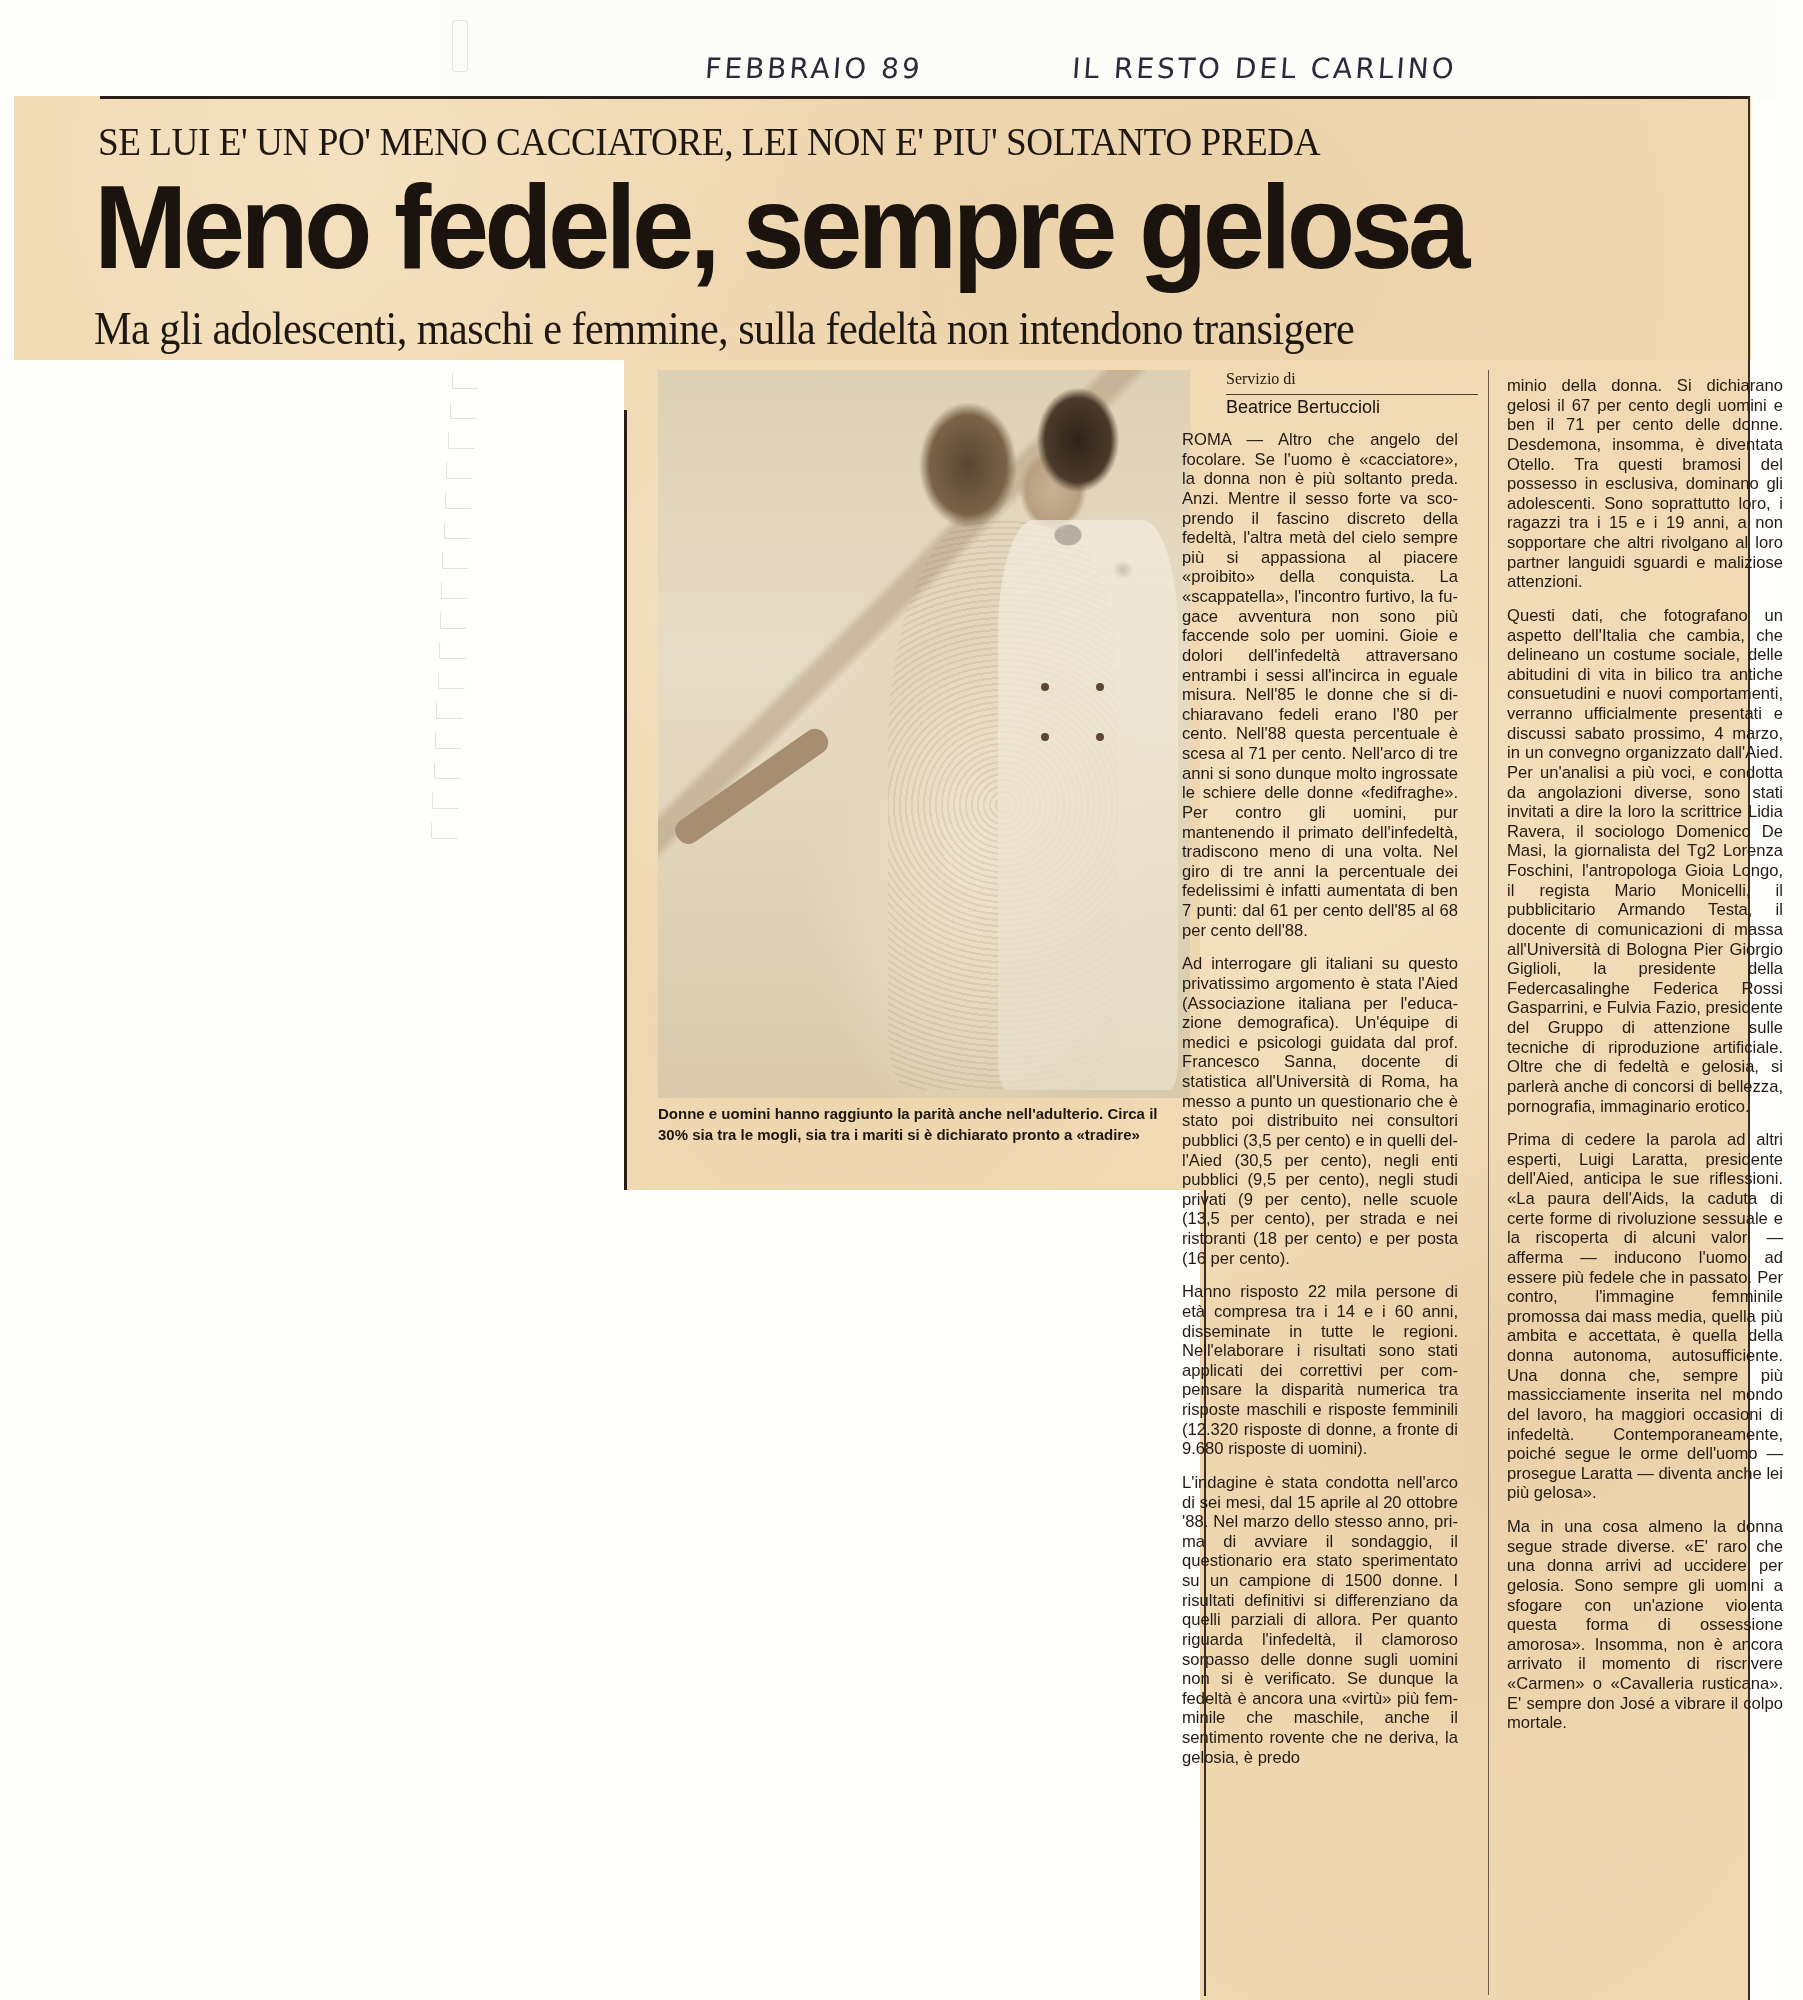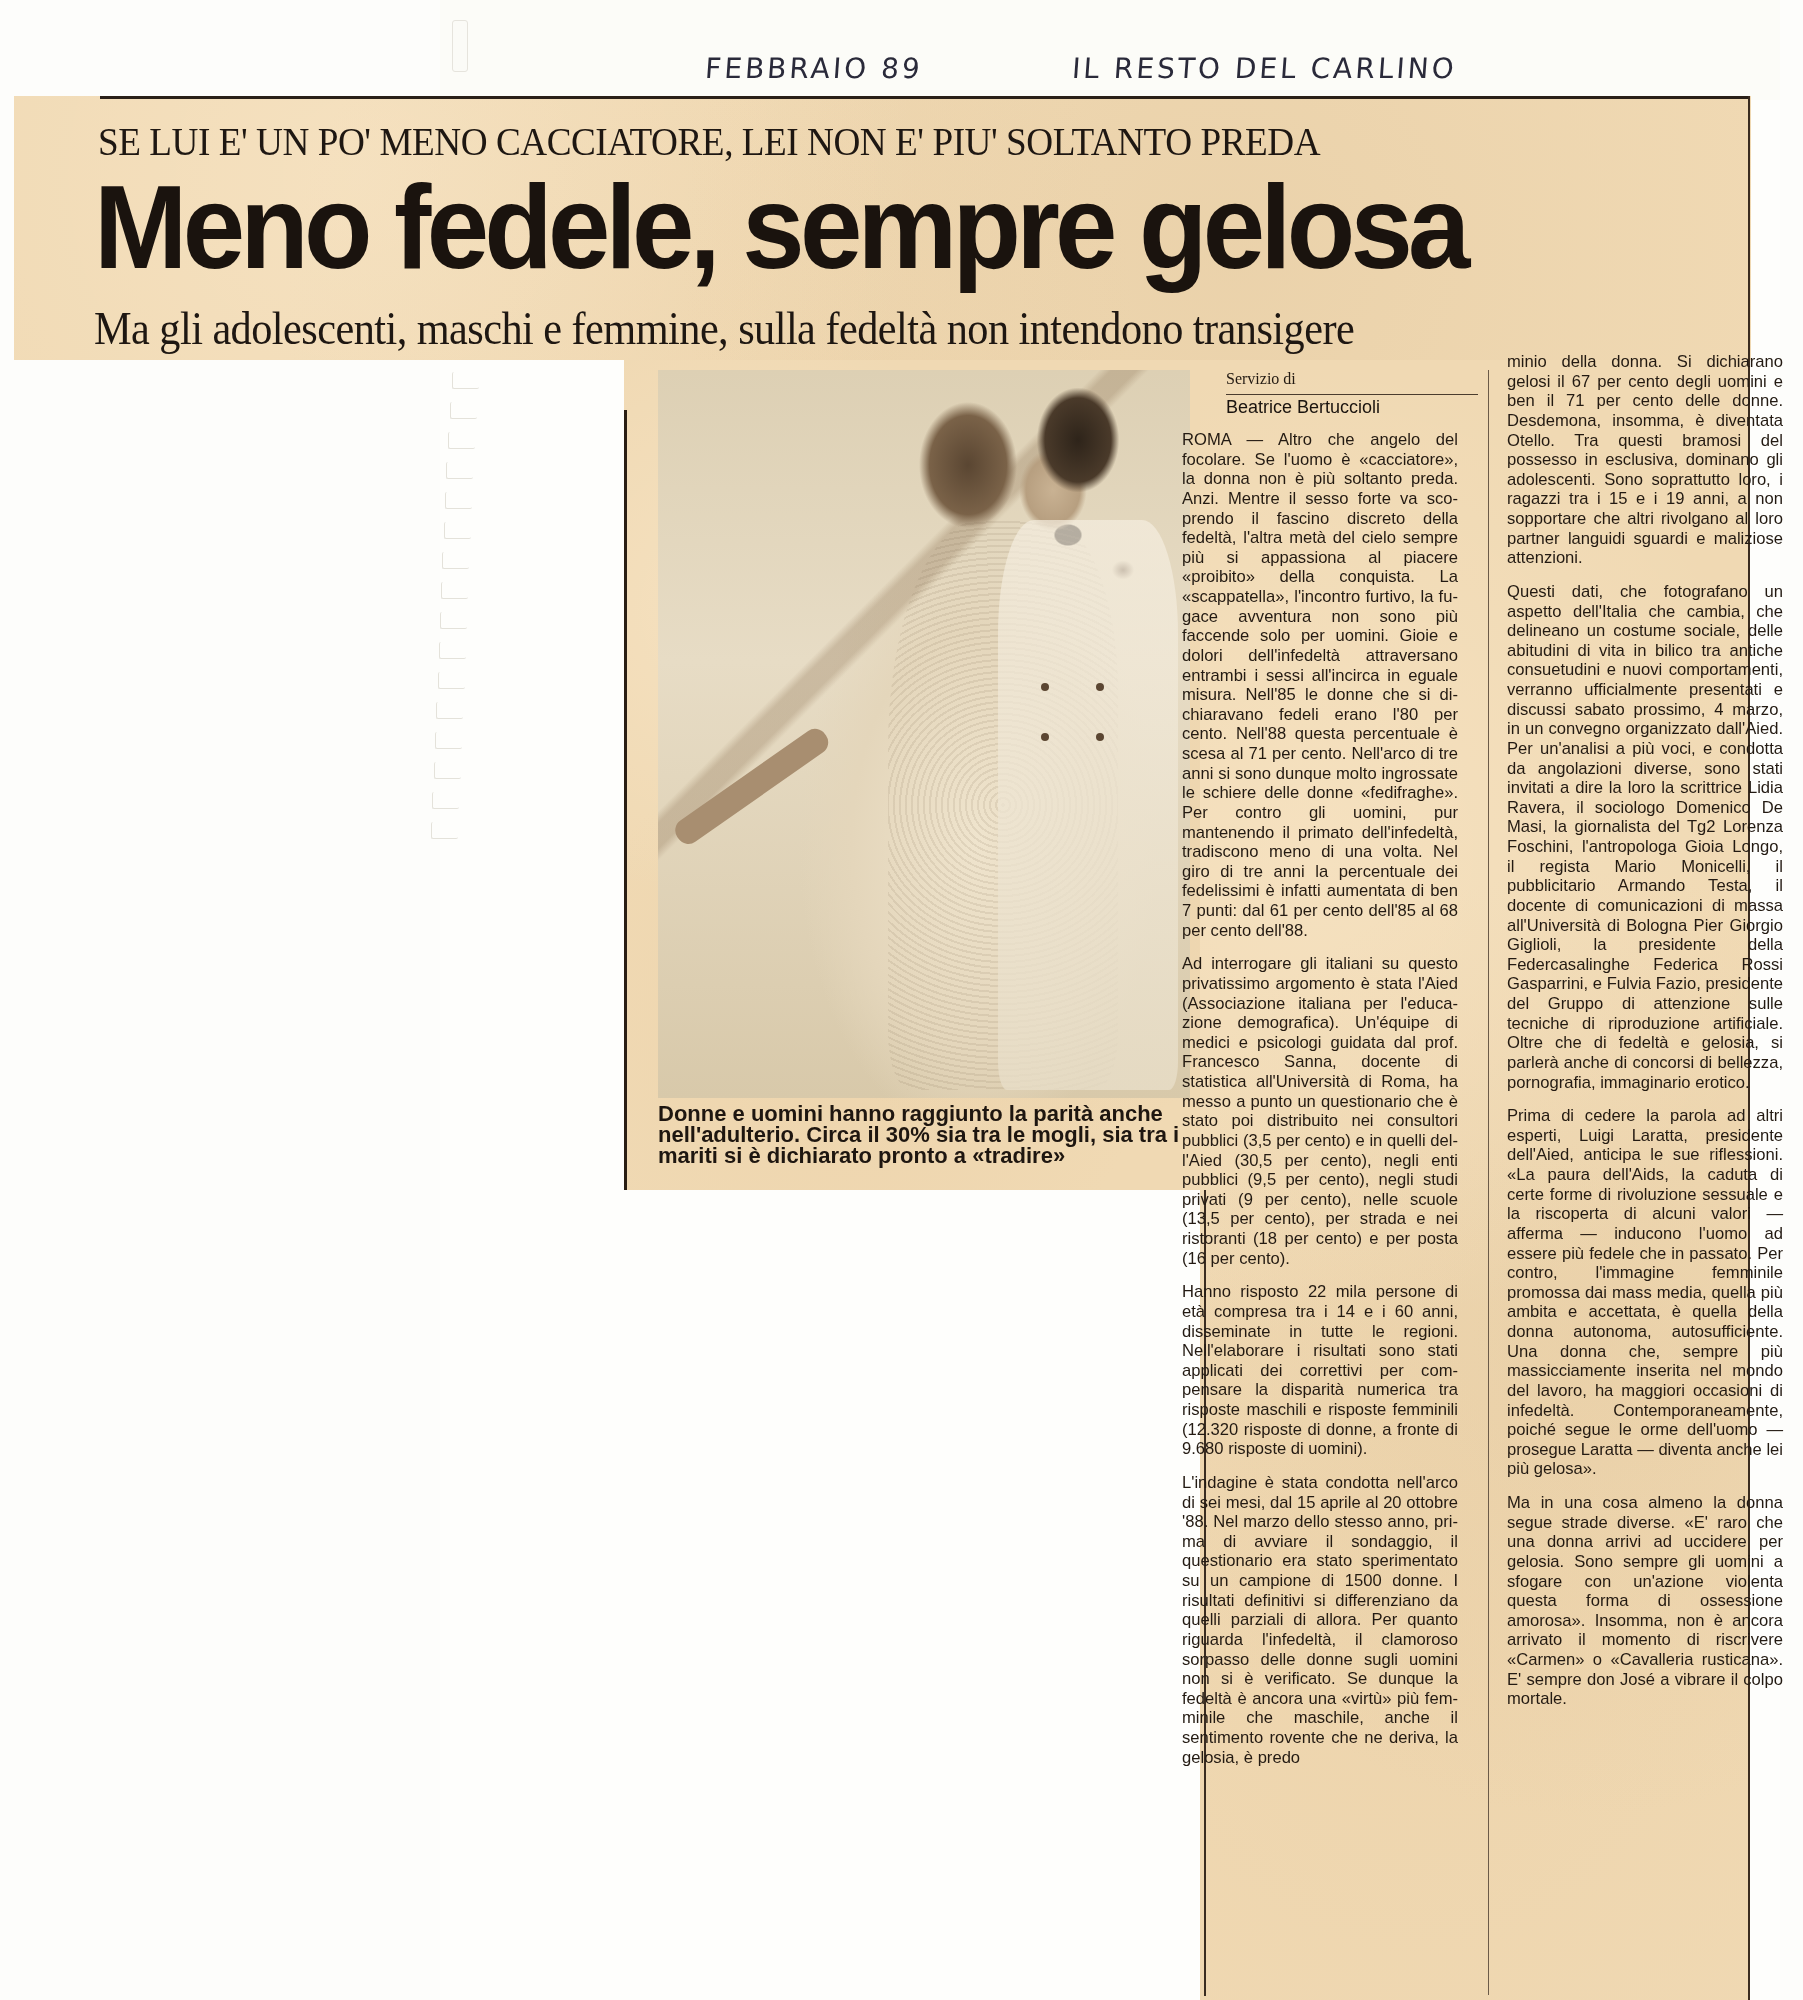--- a/index.html
+++ b/index.html
@@ -105,41 +105,41 @@
     border-radius:20% 20% 5% 5%;
   }
   .photo-button { position:absolute; width:8px; height:8px; border-radius:50%; background:#5b4632; }
   .photo-arm {
     position:absolute; left:20px; top:320px; width:180px; height:26px;
     background:#a88e70; transform:rotate(-35deg); transform-origin:left center; border-radius:12px;
     top:455px;
   }
   .caption {
     position:absolute; left:658px; top:1103px; width:530px;
-    font-family:"Liberation Sans", sans-serif; font-weight:bold; font-size:22px;
+    font-family:"Liberation Sans", sans-serif; font-weight:bold; font-size:15px;
     line-height:21px; color:#1e1610;
   }
 
   
   .article-block {
     position:absolute; left:1200px; top:360px; width:550px; height:1640px;
   }
   .article-block-left-rule {
     position:absolute; left:1204px; top:1190px; width:2px; height:806px; background:#3a2c20;
   }
   .column-rule {
     position:absolute; left:1488px; top:370px; width:1px; height:1625px; background:#6b5a48;
   }
   .col {
     position:absolute; top:368px; width:276px;
     font-family:"Liberation Sans", sans-serif; font-size:16.6px; line-height:19.62px;
     color:#231a12; text-align:justify; hyphens:manual;
   }
   .col1 { left:1182px; top:430px; }
-  .col2 { left:1507px; top:352px; }
+  .col2 { left:1507px; top:376px; }
   .col p { margin:0; text-indent:0; }
   .col p + p { margin-top:14px; }
   .byline-pre {
     position:absolute; left:1226px; top:370px;
     font-family:"Liberation Serif", serif; font-size:16px; color:#231a12;text-align:center;
   }
   .byline-rule {
     position:absolute; left:1226px; top:394px; width:252px; height:1px; background:#4a3c2e;
   }
   .byline-name {

